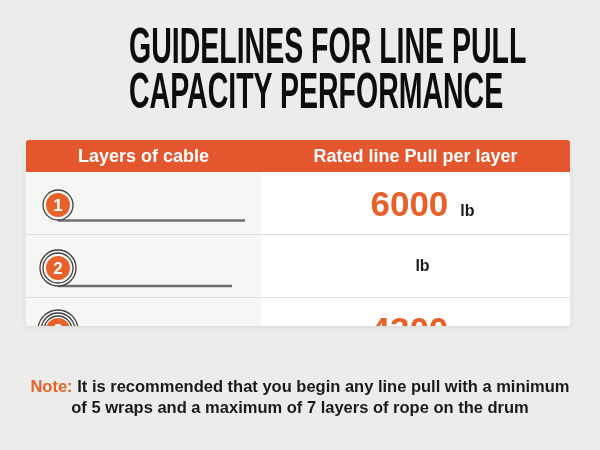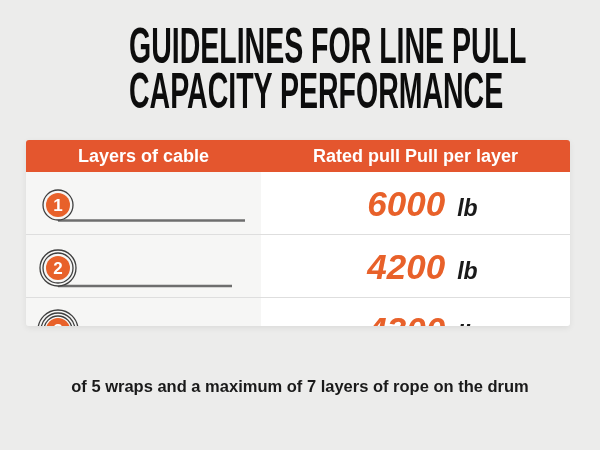--- a/index.html
+++ b/index.html
@@ -64,30 +64,30 @@
     display:flex;align-items:center;
   }
   .cell-right{
     flex:1;
     background:#ffffff;
     display:flex;
     align-items:center;
     justify-content:center;
     padding-left:14px;
   }
-  .value-group{display:flex;align-items:baseline;gap:12px;font-style:italic;}
+  .value-group{display:flex;align-items:baseline;gap:12px;}
   .value{
     color:var(--accent-value);
     font-size:35px;
     font-weight:bold;
     line-height:1;
   }
   .unit{
     color:var(--text-dark);
-    font-size:23px;
+    font-size:16px;
     font-weight:bold;
     line-height:1;
   }
   .layer-svg{display:block;}
   .layer-num{
     font-family:"Liberation Sans", sans-serif;
     font-weight:bold;
     font-size:17px;
     fill:#ffffff;
   }
@@ -107,21 +107,21 @@
 
 <div class="title">
   <div class="title-line">GUIDELINES FOR LINE PULL</div>
   <div class="title-line">CAPACITY PERFORMANCE</div>
 </div>
 
 <div class="cap-table">
 
   <div class="thead">
     <div class="th th-left">Layers of cable</div>
-    <div class="th th-right">Rated pull Pull per layer</div>
+    <div class="th th-right">Rated line Pull per layer</div>
   </div>
 
   <div class="trow">
     <div class="cell-left">
       <svg class="layer-svg" width="235" height="62" viewBox="0 0 235 62">
         <line x1="32" y1="48.5" x2="219" y2="48.5" stroke="#6E6E6E" stroke-width="2.4"></line>
         <circle cx="32" cy="33" r="15" fill="#F6F6F5" stroke="#3F3F3F" stroke-width="1.3"></circle>
         <circle cx="32" cy="33" r="12" fill="#E8612A"></circle>
         <text class="layer-num" x="32" y="39" text-anchor="middle">1</text>
       </svg>
@@ -139,21 +139,20 @@
       <svg class="layer-svg" width="235" height="62" viewBox="0 0 235 62">
         <line x1="32" y1="51" x2="206" y2="51" stroke="#6E6E6E" stroke-width="2.4"></line>
         <circle cx="32" cy="33" r="18" fill="#F6F6F5" stroke="#3F3F3F" stroke-width="1.3"></circle>
         <circle cx="32" cy="33" r="15" fill="none" stroke="#3F3F3F" stroke-width="1.3"></circle>
         <circle cx="32" cy="33" r="12" fill="#E8612A"></circle>
         <text class="layer-num" x="32" y="39" text-anchor="middle">2</text>
       </svg>
     </div>
     <div class="cell-right">
       <div class="value-group">
-        <span class="value">4200</span>
         <span class="unit">lb</span>
       </div>
     </div>
   </div>
 
   <div class="trow">
     <div class="cell-left">
       <svg class="layer-svg" width="235" height="62" viewBox="0 0 235 62">
         <line x1="32" y1="52" x2="188" y2="52" stroke="#6E6E6E" stroke-width="2.4"></line>
         <circle cx="32" cy="32" r="20" fill="#F6F6F5" stroke="#3F3F3F" stroke-width="1.3"></circle>
@@ -167,14 +166,18 @@
       <div class="value-group">
         <span class="value">4300</span>
         <span class="unit">lb</span>
       </div>
     </div>
   </div>
 
 </div>
 
 <div class="note">
+  <div>
+    <span class="note-label">Note:</span>
+    <span>It is recommended that you begin any line pull with a minimum</span>
+  </div>
   <div>of 5 wraps and a maximum of 7 layers of rope on the drum</div>
 </div>
 
 </body></html>

